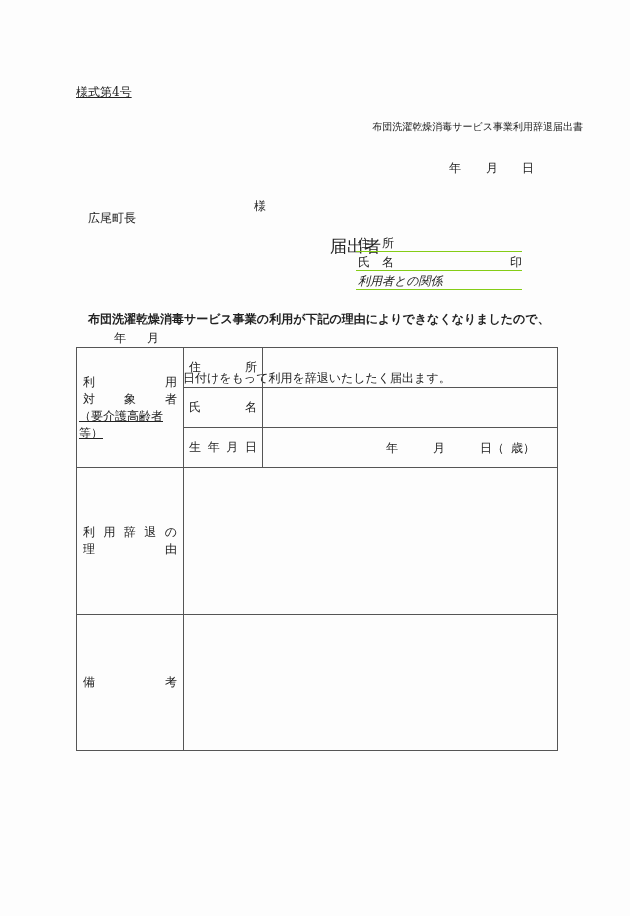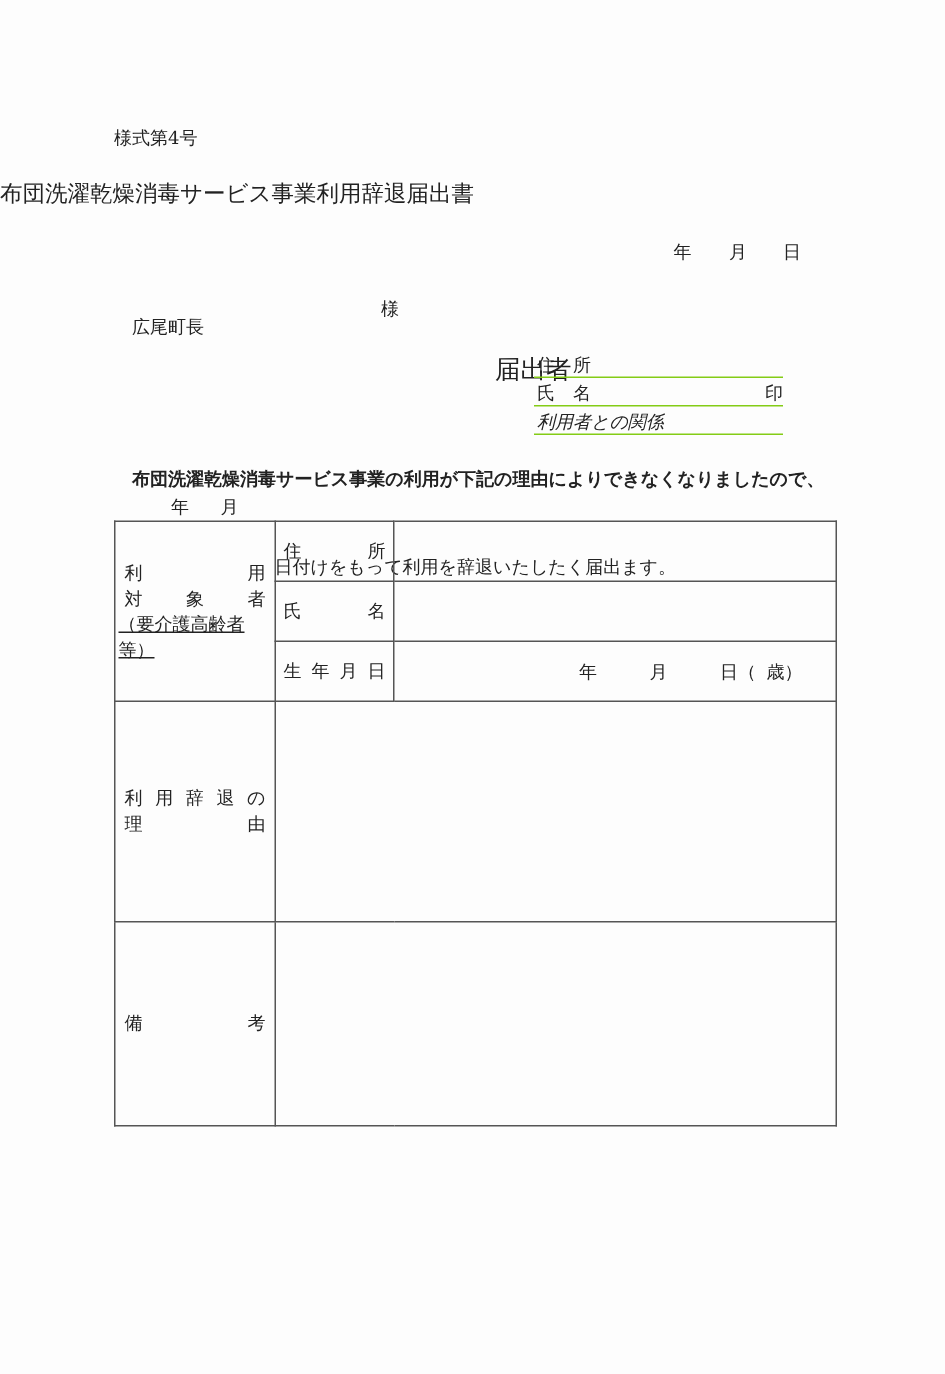--- a/index.html
+++ b/index.html
@@ -1,20 +1,20 @@
 <!DOCTYPE html>
 <html><head>
 <meta charset="utf-8">
 <style>
   html, body { margin:0; padding:0; }
   body { width:630px; height:916px; background:#fdfdfd; position:relative; overflow:hidden;
          font-family:"DejaVu Serif","Liberation Serif",serif; color:#222; font-size:12px; }
   .abs { position:absolute; white-space:nowrap; }
-  .form-no { left:76px; top:84px; font-size:12px; }
-  .title { left:0; width:583px; top:120px; text-align:left; font-size:15px; }
+  .form-no { left:76px; top:84px; font-size:12px;text-decoration:underline; }
+  .title { left:0; width:583px; top:120px; text-align:right; font-size:10px; }
   .date-line { top:160px; font-size:12px; }
   .addressee { left:88px; top:198px; font-size:12px;margin-top:12px; }
   .sama { left:254px; top:198px; font-size:12px; }
   .submitter-label { left:330px; top:235px; font-size:17px;text-align:center; }
   .sub-line { left:356px; width:166px; border-bottom:1px solid #84cc16; height:16px; font-size:12px; }
   .sub-line .lbl { position:absolute; left:2px; top:0; }
   .sub-line .seal { position:absolute; right:0; top:0; }
   .body-text { left:88px; top:311px; font-size:12px;font-weight:bold; }
   .body-text2 { left:0; top:330px; font-size:12px; width:630px; }
   .body-text2 span { position:absolute; }

